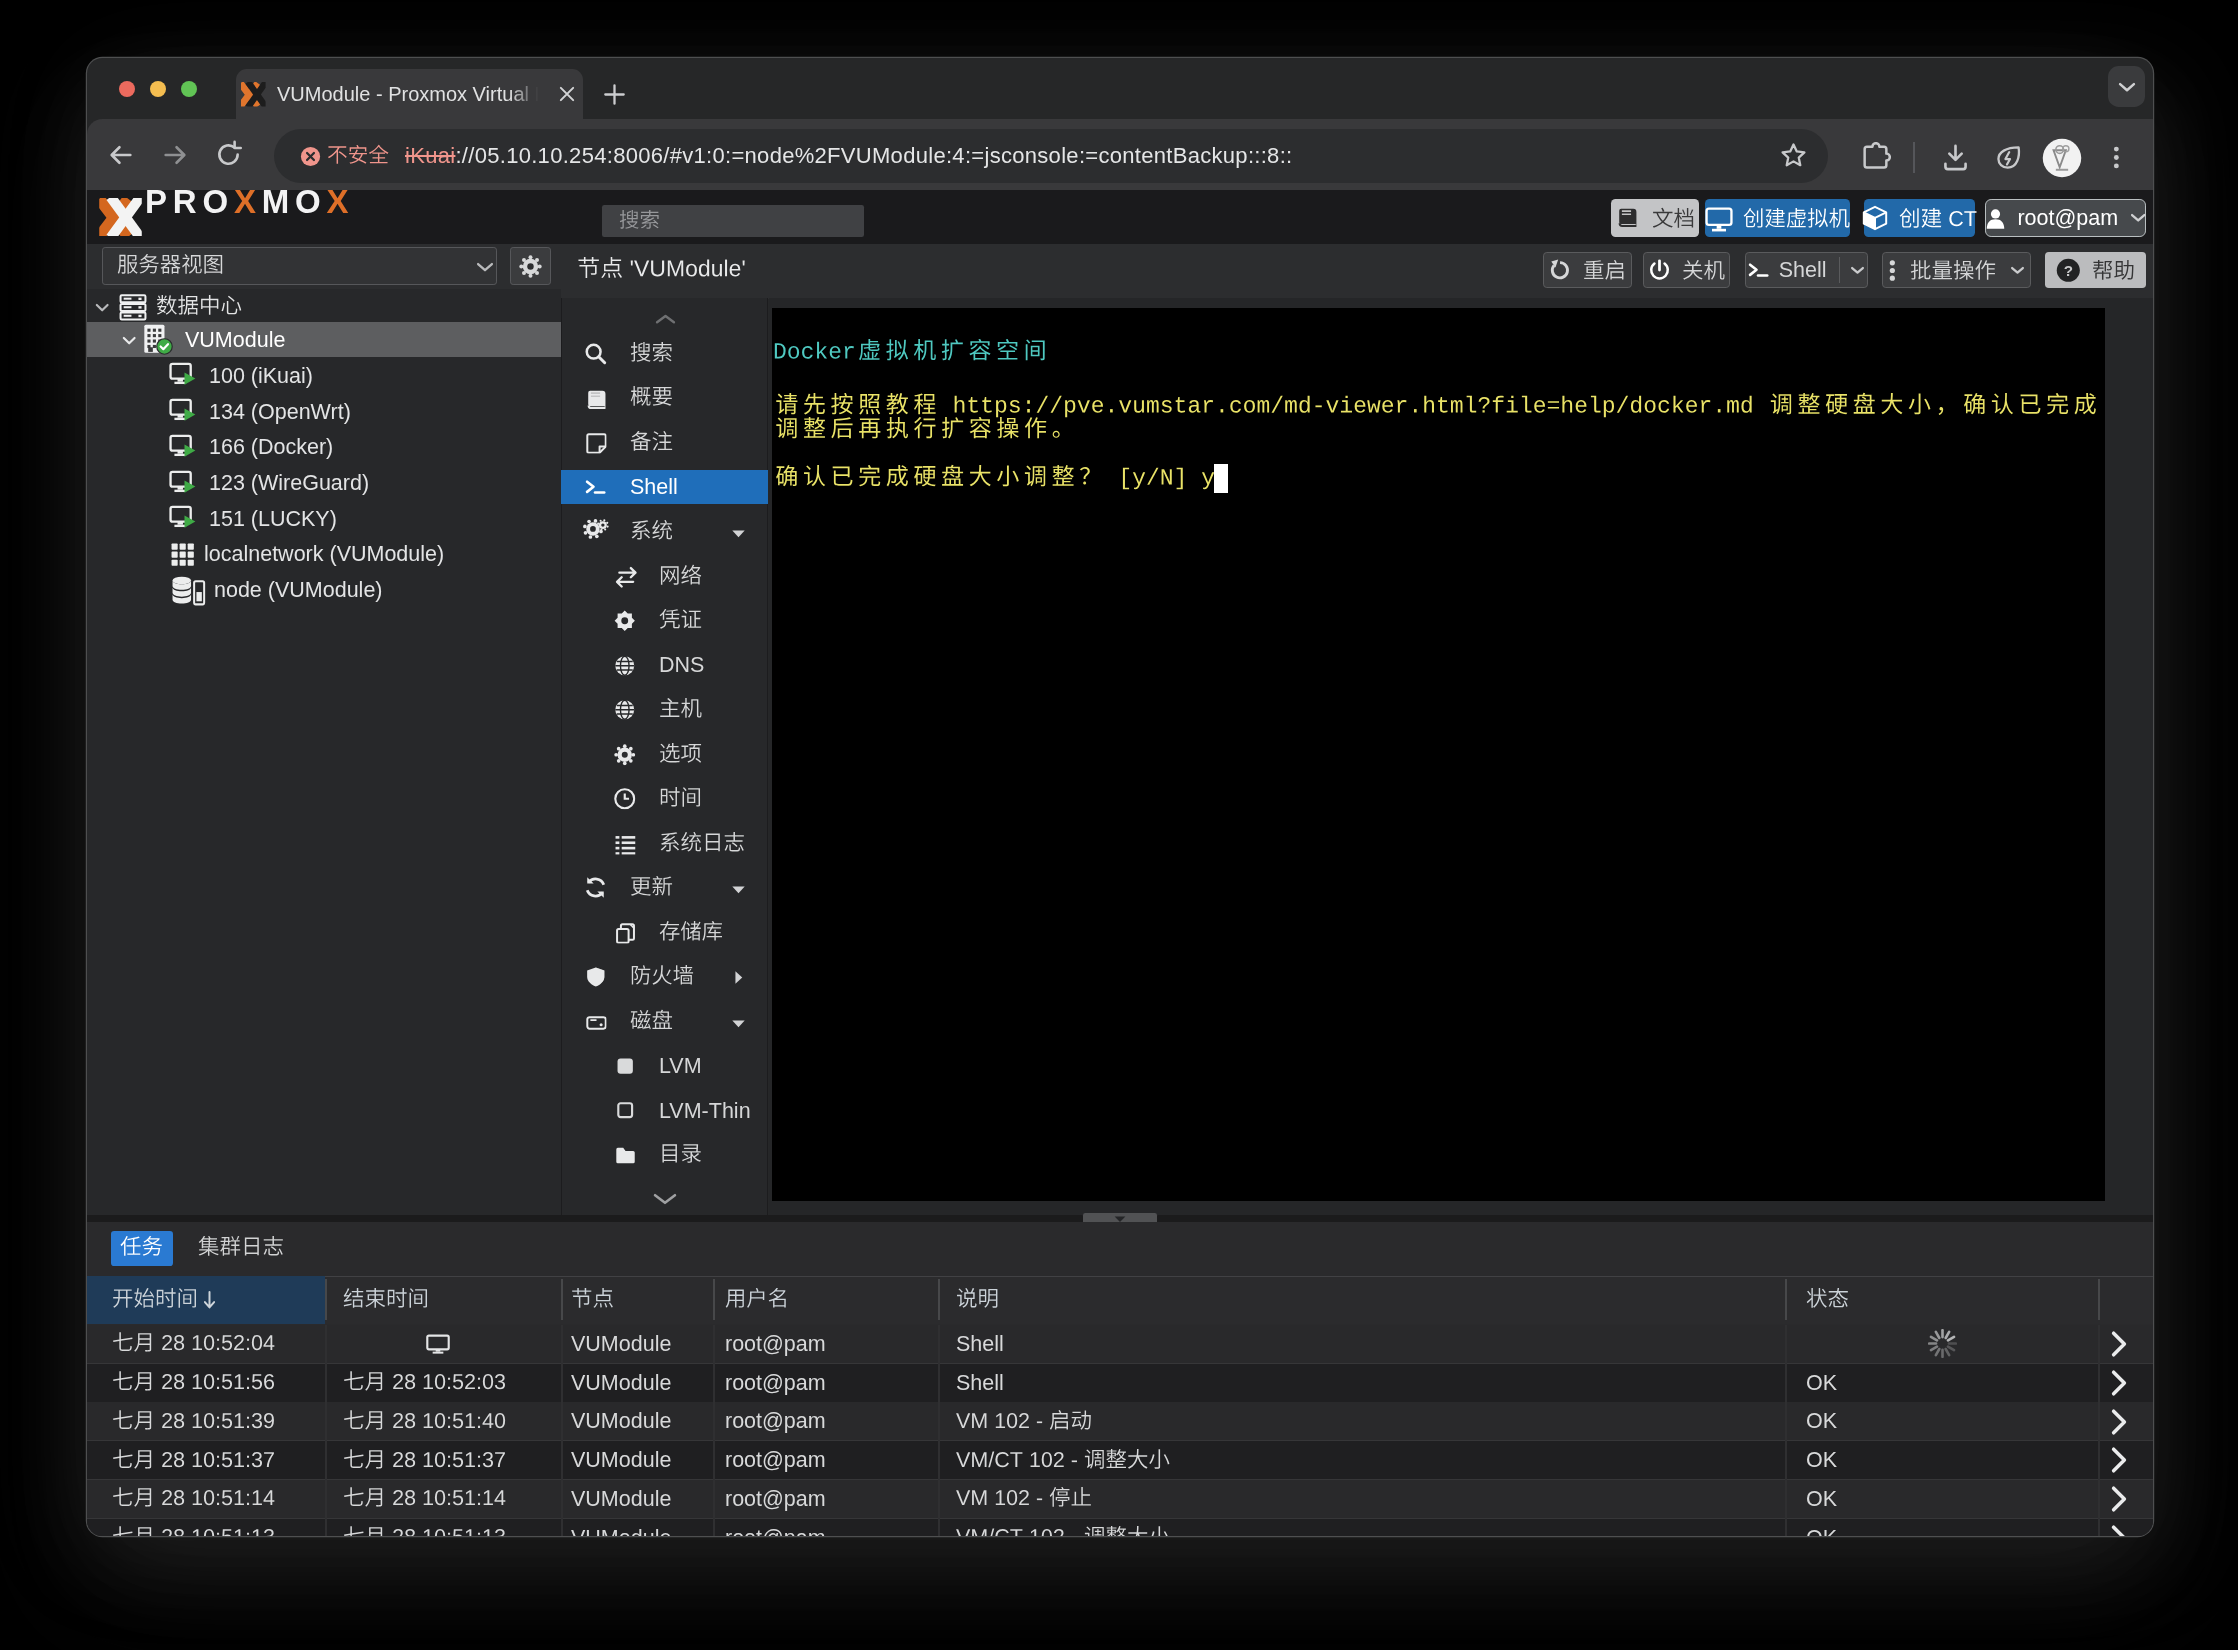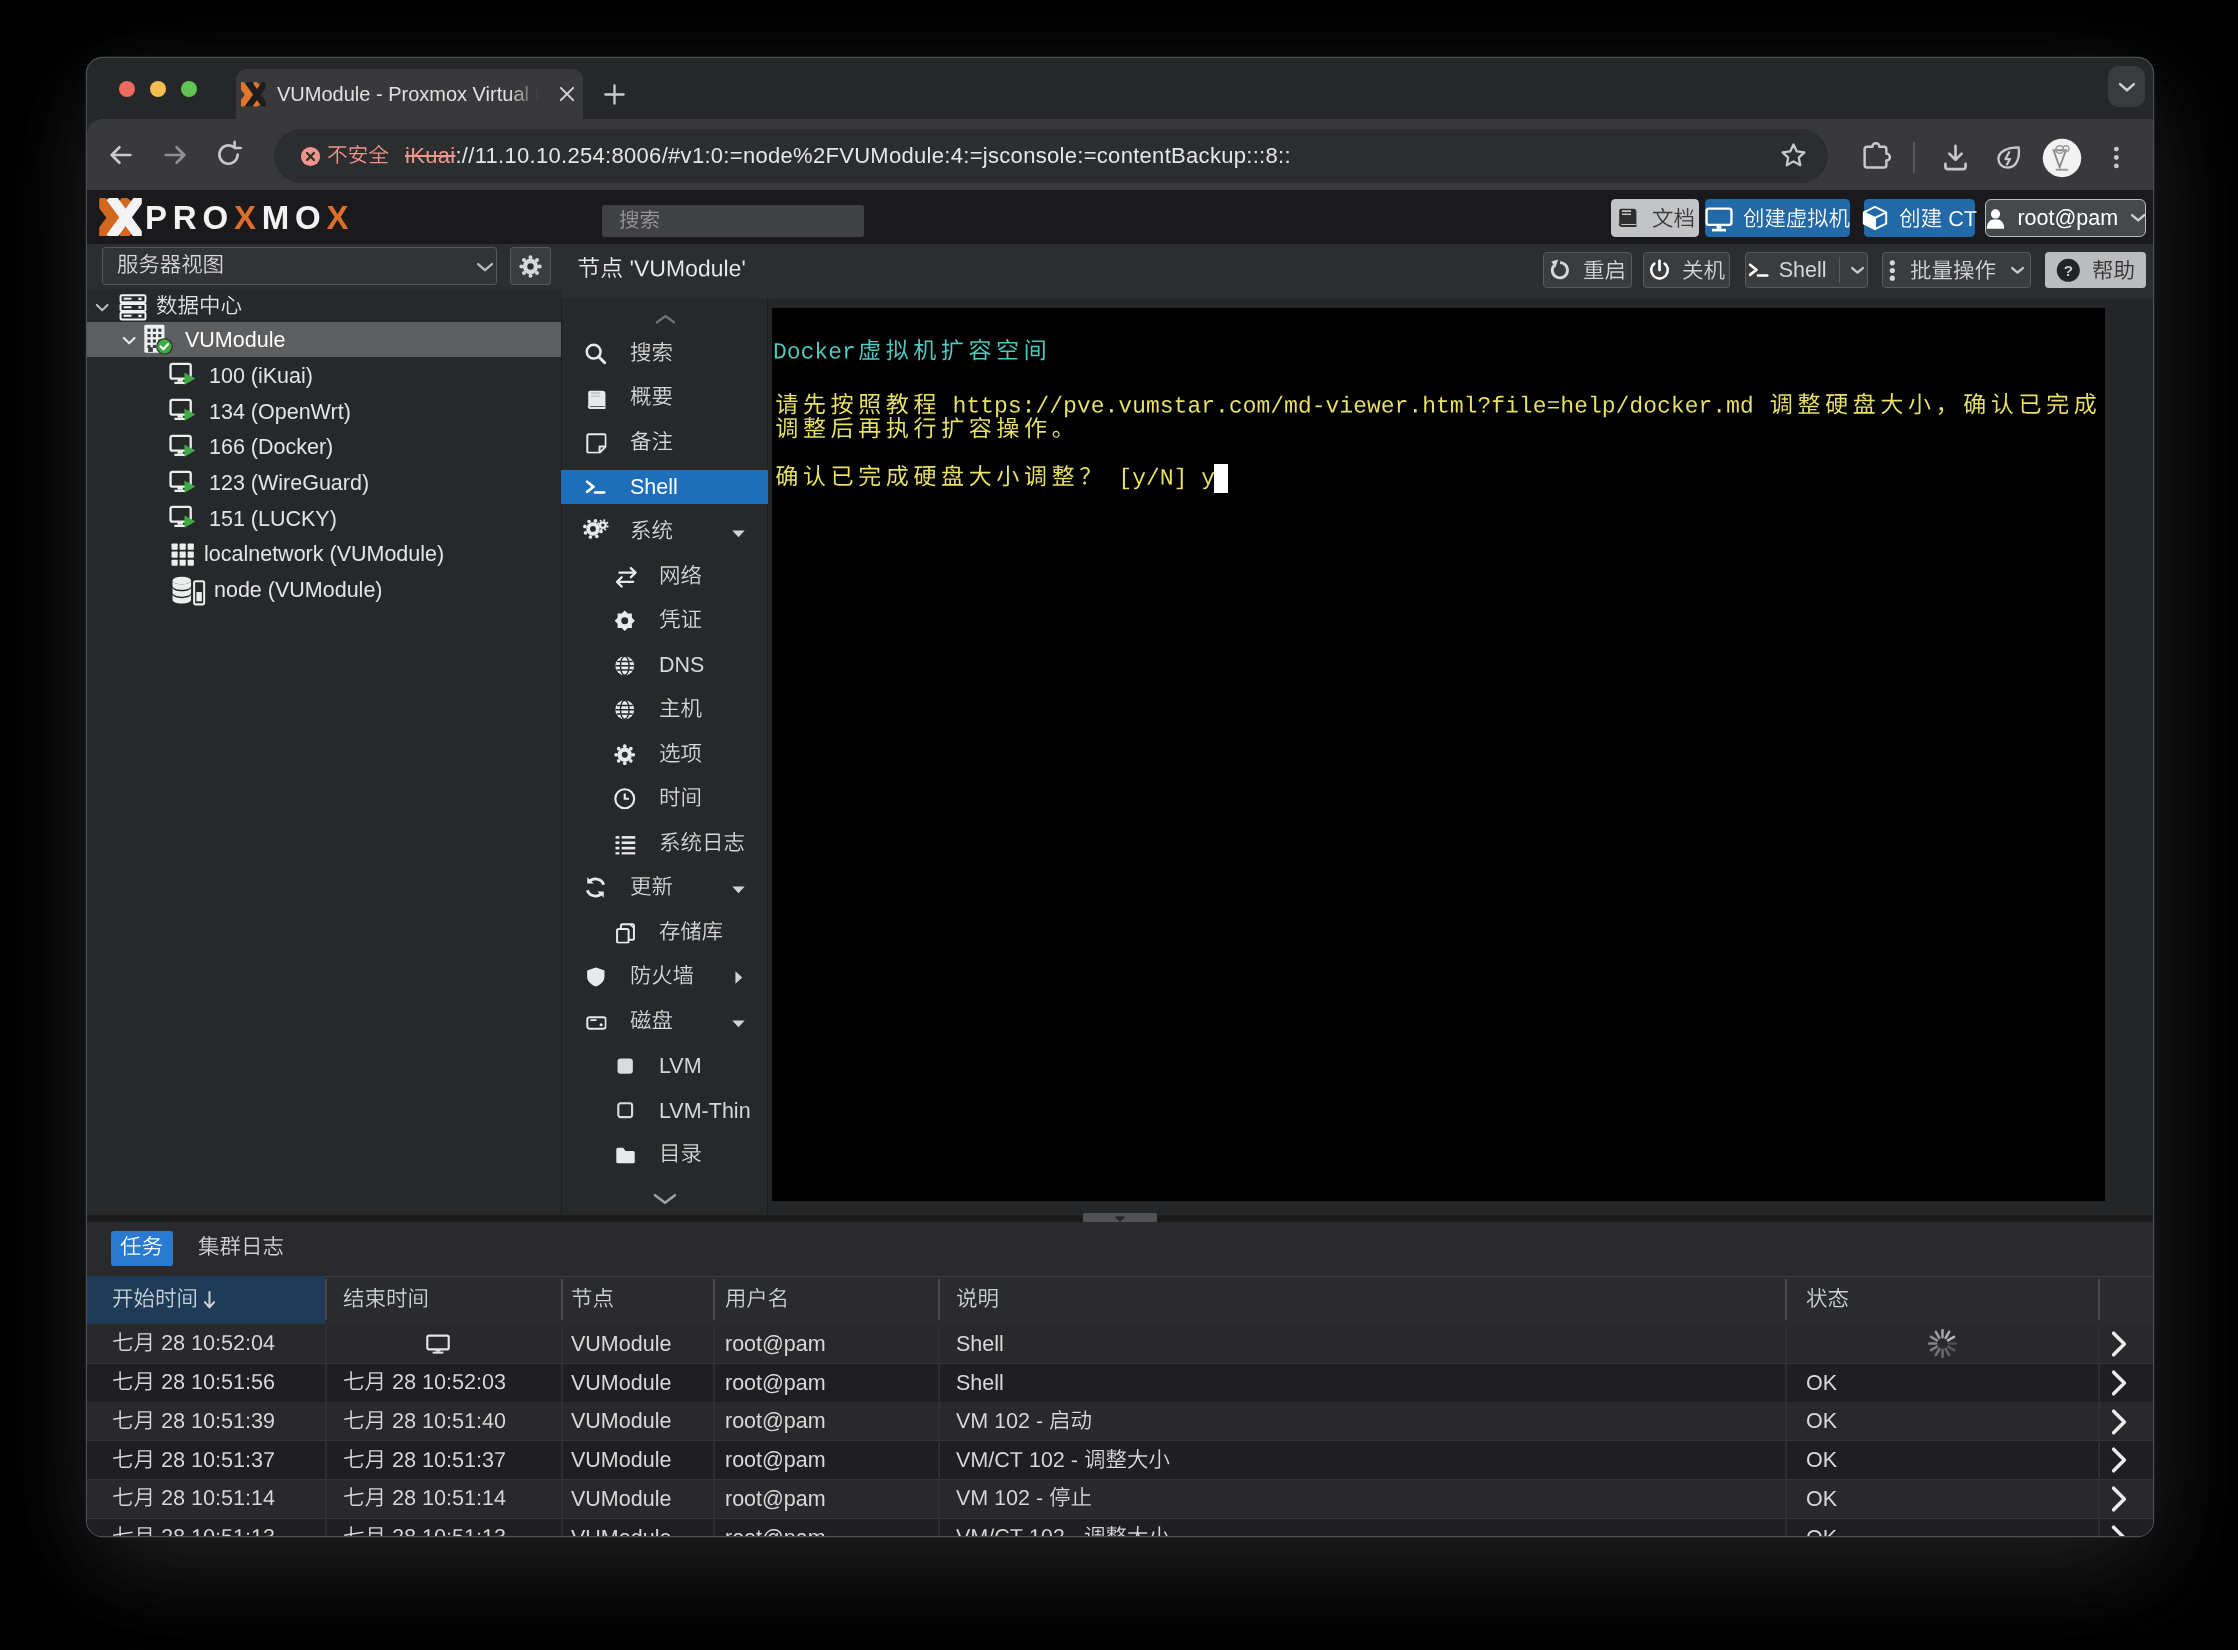--- a/index.html
+++ b/index.html
@@ -257,21 +257,21 @@
     </div>
     <div style="position:absolute;left:240px;top:86px;width:62px;height:22px;">
       <svg width="62" height="22" viewBox="0 0 81.0 28.6" style="display:block;overflow:visible">
         <g fill="#f0958c" transform="translate(0,23.76) scale(0.02700,-0.02700)">
           <use href="#g0" x="0"></use>
           <use href="#g1" x="1000"></use>
           <use href="#g2" x="2000"></use>
         </g>
       </svg>
     </div>
-    <div style="position:absolute;left:318px;top:81px;width:1382px;height:34px;display:flex;align-items:center;font-size:22px;letter-spacing:0.3px;color:#e5e6e7;white-space:pre;"><span style="color:#f0958c;text-decoration:line-through">iKuai</span><span>://11.10.10.254:8006/#v1:0:=node%2FVUModule:4:=jsconsole:=contentBackup:::8::</span></div>
+    <div style="position:absolute;left:318px;top:81px;width:1382px;height:34px;display:flex;align-items:center;font-size:22px;letter-spacing:0.3px;color:#e5e6e7;white-space:pre;"><span style="color:#f0958c;text-decoration:line-through">iKuai</span><span>://05.10.10.254:8006/#v1:0:=node%2FVUModule:4:=jsconsole:=contentBackup:::8::</span></div>
     <div style="position:absolute;left:1692px;top:83px;width:29px;height:29px;">
       <svg width="29" height="29" viewBox="0 0 38 38" style="display:block">
         <svg width="38" height="38" viewBox="0 0 38 38" style="display:block">
           <path d="M19 4.5l4.3 9.2 10 1.2-7.4 6.9 2 9.9-8.9-5-8.9 5 2-9.9-7.4-6.9 10-1.2z" stroke="#c8c9cb" stroke-width="3" fill="none" stroke-linejoin="round"></path>
         </svg>
       </svg>
     </div>
     <div style="position:absolute;left:1773px;top:84px;width:31px;height:31px;">
       <svg width="31" height="31" viewBox="0 0 40 40" style="display:block">
         <svg width="40" height="40" viewBox="0 0 40 40" style="display:block">
@@ -322,21 +322,21 @@
         <svg width="56" height="50" viewBox="0 0 56 50" style="display:block">
           <g stroke-linecap="square">
 <path d="M4.48 7.000000000000001 L33.6 45.0" stroke="#d4671f" stroke-width="15.0"></path>
 <path d="M33.6 7.000000000000001 L4.48 45.0" stroke="#d4671f" stroke-width="15.0"></path>
 <path d="M19.040000000000003 4.0 L50.4 47.0" stroke="#f3f3f3" stroke-width="13.5"></path>
 <path d="M50.4 4.0 L19.040000000000003 47.0" stroke="#f3f3f3" stroke-width="13.5"></path>
           </g>
         </svg>
       </svg>
     </div>
-    <div style="position:absolute;left:58px;top:140px;width:230px;height:40px;display:flex;align-items:center;font-weight:bold;font-size:33px;letter-spacing:5.8px;color:#f2f2f3;white-space:pre;text-align:right;"><span>PRO</span><span style="color:#de6f28">X</span><span>MO</span><span style="color:#de6f28">X</span></div>
+    <div style="position:absolute;left:58px;top:124px;width:230px;height:40px;display:flex;align-items:center;font-weight:bold;font-size:33px;letter-spacing:5.8px;color:#f2f2f3;white-space:pre;text-align:right;"><span>PRO</span><span style="color:#de6f28">X</span><span>MO</span><span style="color:#de6f28">X</span></div>
     <div style="position:absolute;left:515px;top:147px;width:262px;height:32px;background:#404144;border-radius:2.3px;display:flex;align-items:center;"></div>
     <div style="position:absolute;left:532px;top:151px;width:41px;height:22px;">
       <svg width="41" height="22" viewBox="0 0 54.0 28.6" style="display:block;overflow:visible">
         <g fill="#97989b" transform="translate(0,23.76) scale(0.02700,-0.02700)">
           <use href="#g3" x="0"></use>
           <use href="#g4" x="1000"></use>
         </g>
       </svg>
     </div>
     <div style="position:absolute;left:1524px;top:141px;width:88px;height:38px;background:#c3c4c6;border-radius:4.6px;display:flex;align-items:center;justify-content:center;">

